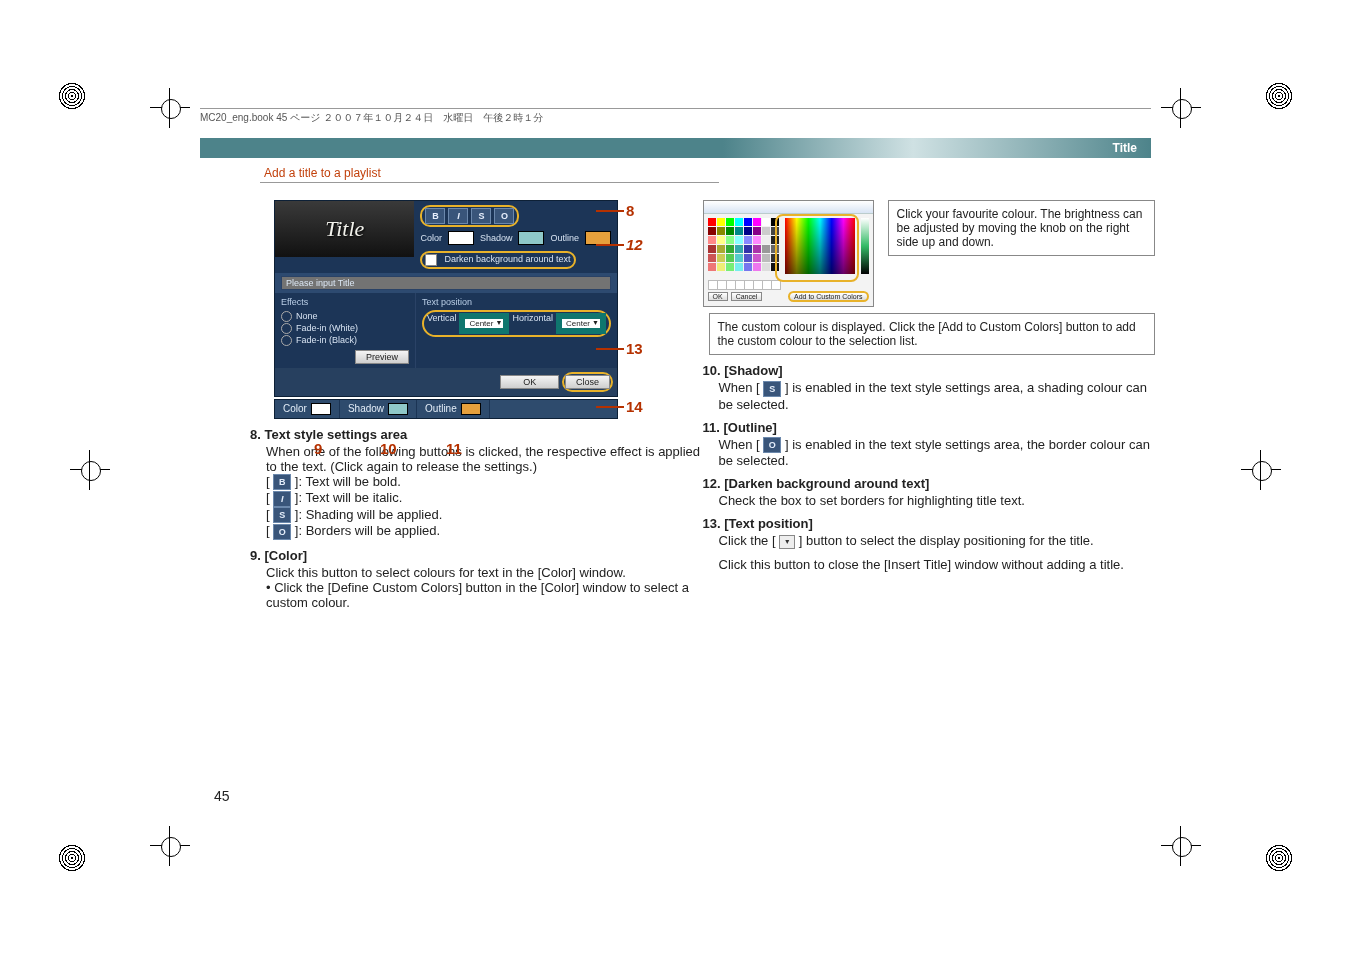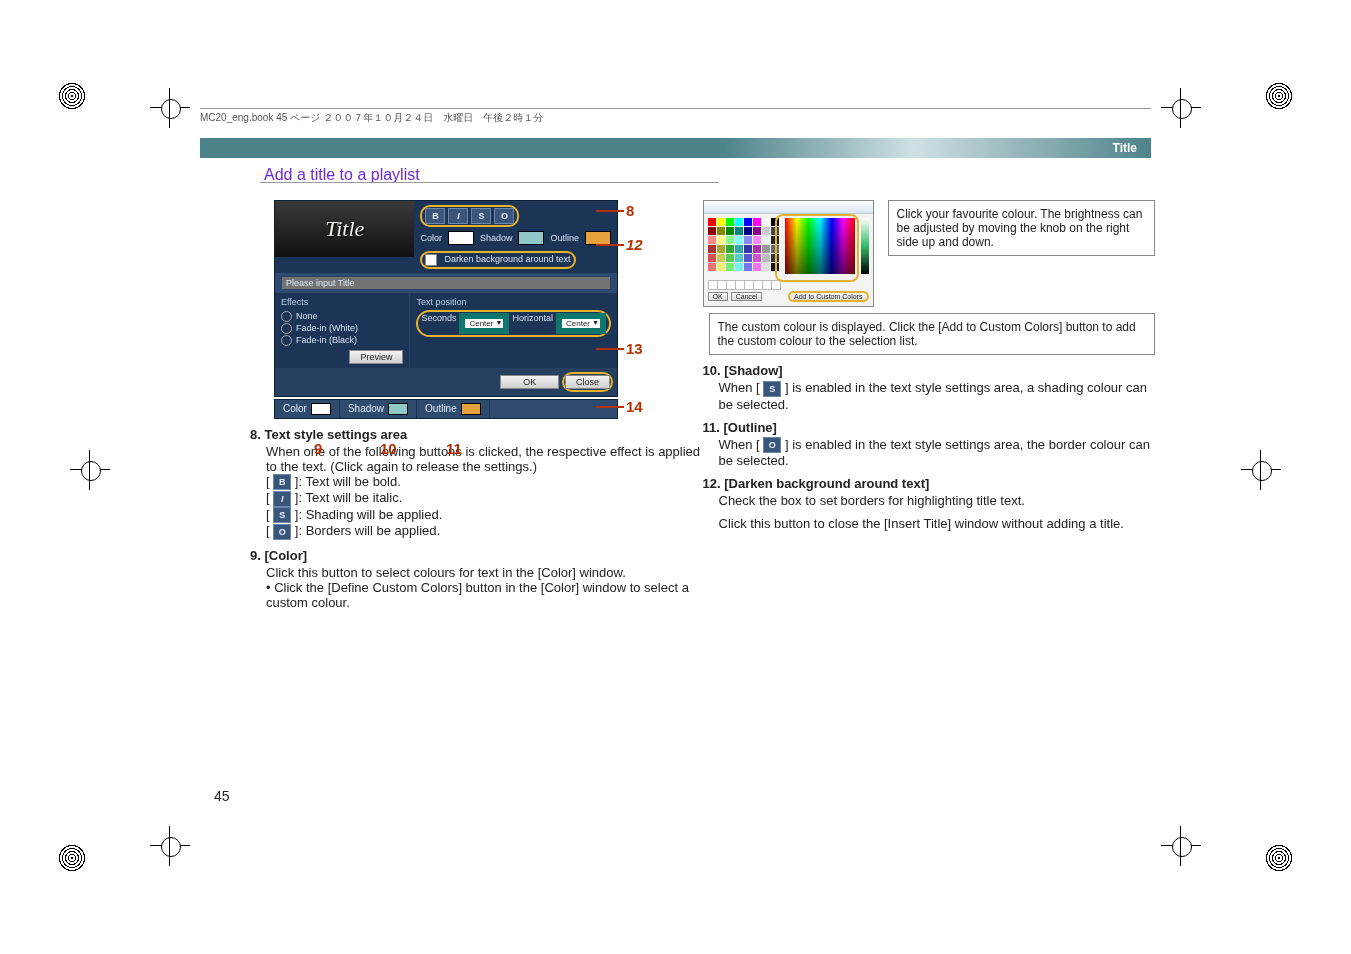--- a/index.html
+++ b/index.html
@@ -81,22 +81,22 @@
     font-weight: bold;
     font-size: 12px;
     text-align: right;
     padding-right: 14px;
     line-height: 20px;
   }
   .section-sub {
     position: absolute;
     top: 166px;
     left: 264px;
-    font-size: 16px;
-    color: #6d28d9;
+    font-size: 12px;
+    color: #c2410c;
   }
   .section-sub-line {
     position: absolute;
     top: 182px;
     left: 260px;
     right: 632px;
     height: 1px;
     background: #999;
   }
 
@@ -387,21 +387,21 @@
             <div class="left">
               <div class="lbl" style="color:#b9cee6;margin-bottom:3px;">Effects</div>
               <div><span class="radio"></span><span class="lbl">None</span></div>
               <div><span class="radio"></span><span class="lbl">Fade-in (White)</span></div>
               <div><span class="radio"></span><span class="lbl">Fade-in (Black)</span></div>
               <div style="text-align:right;margin-top:4px;"><span class="btn-gray">Preview</span></div>
             </div>
             <div class="right">
               <div class="lbl" style="color:#b9cee6;margin-bottom:3px;">Text position</div>
               <div class="ring-yellow round">
-                <span class="lbl">Seconds</span>
+                <span class="lbl">Vertical</span>
                 <span class="select-small">Center</span>
                 <span class="lbl">Horizontal</span>
                 <span class="select-small">Center</span>
               </div>
             </div>
           </div>
           <div class="bottom-bar">
             <span class="btn-gray" style="padding:1px 22px;">OK</span>
             <span style="display:inline-block;border:2px solid #e8b22a;border-radius:12px;padding:1px;">
               <span class="btn-gray">Close</span>
@@ -547,19 +547,23 @@
       </div>
       <div class="item">
         <div class="item-head">11. [Outline]</div>
         <div class="indent"><span>When [</span> <span class="iconbox">O</span> <span>] is enabled in the text style settings area, the border colour can be selected.</span></div>
       </div>
       <div class="item">
         <div class="item-head">12. [Darken background around text]</div>
         <div class="indent">Check the box to set borders for highlighting title text.</div>
       </div>
       <div class="item">
+        <div class="item-head">13. [Text position]</div>
+        <div class="indent"><span>Click the [</span> <span class="dropicon">▾</span> <span>] button to select the display positioning for the title.</span></div>
+      </div>
+      <div class="item">
         <div class="indent">Click this button to close the [Insert Title] window without adding a title.</div>
       </div>
     </div>
   </div>
 
   <div class="page-num">45</div>
 </div>
 
 </body></html>

